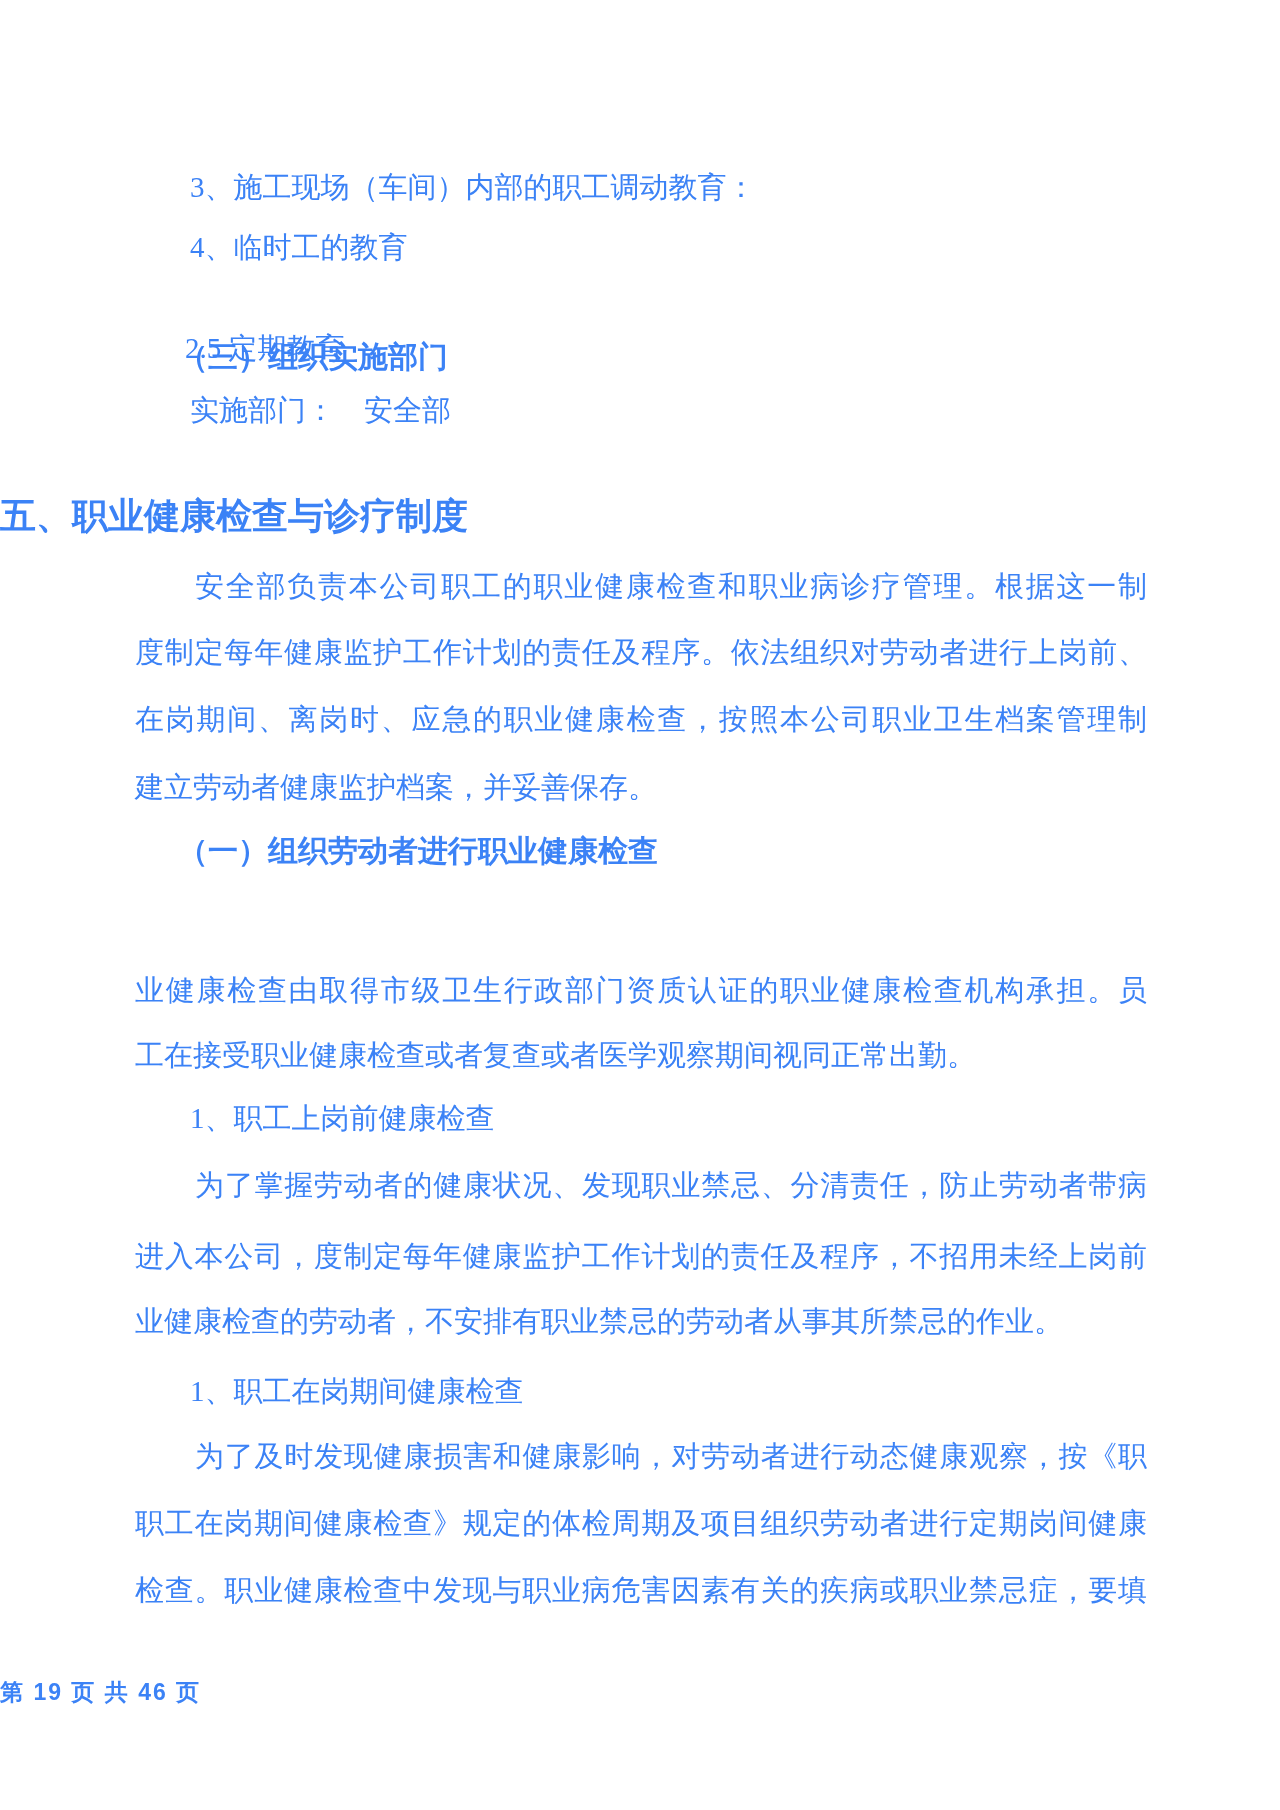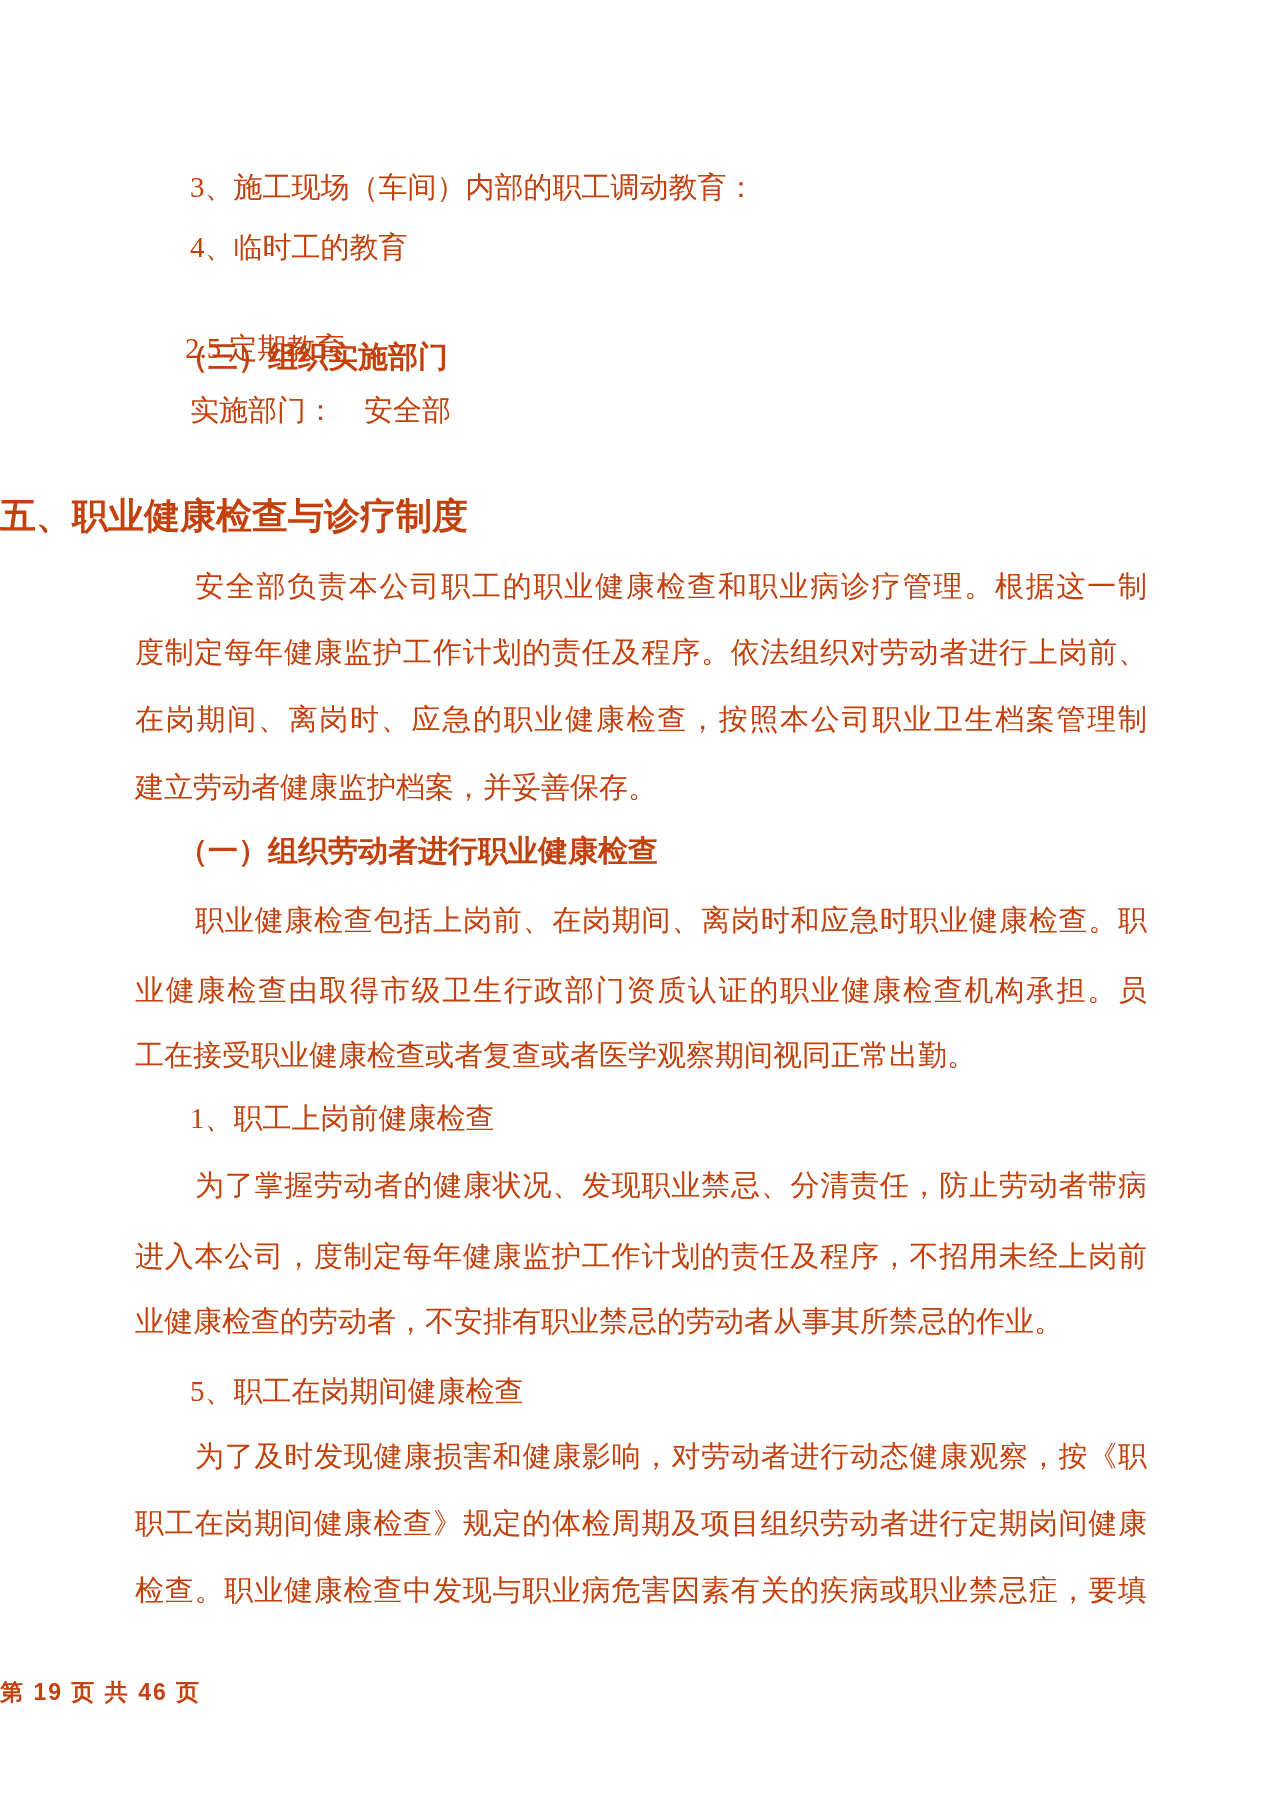--- a/index.html
+++ b/index.html
@@ -14,21 +14,21 @@
     background: #ffffff;
     color: #0e0e0e;
     font-family: "Liberation Serif", "DejaVu Serif", serif;
     overflow: hidden;
   }
   .line {
     position: absolute;
     font-size: 29px;
     line-height: 40px;
     height: 40px;
-    color: #c2410c;
+    color: #3b82f6;
     white-space: nowrap;
   }
   
   .cont  { left: 135px; width: 1012px; }
   
   .ind   { left: 195px; width: 952px; }
   
   .lst   { left: 190px; }
   .lst25 { left: 185px; margin-top: 39px; }
   
@@ -82,31 +82,30 @@
 
   <div class="line chapter" style="top:494px">五、职业健康检查与诊疗制度</div>
 
   <div class="line ind fill" style="top:566px">安全部负责本公司职工的职业健康检查和职业病诊疗管理。根据这一制</div>
   <div class="line cont fill" style="top:632px">度制定每年健康监护工作计划的责任及程序。依法组织对劳动者进行上岗前、</div>
   <div class="line cont fill" style="top:699px">在岗期间、离岗时、应急的职业健康检查，按照本公司职业卫生档案管理制度，</div>
   <div class="line cont" style="top:767px">建立劳动者健康监护档案，并妥善保存。</div>
 
   <div class="line h3" style="top:831px">（一）组织劳动者进行职业健康检查</div>
 
-  <div class="line ind fill" style="top:900px">职业健康检查包括上岗前、在岗期间、离岗时和应急时职业健康检查。职</div>
   <div class="line cont fill" style="top:970px">业健康检查由取得市级卫生行政部门资质认证的职业健康检查机构承担。员</div>
   <div class="line cont" style="top:1035px">工在接受职业健康检查或者复查或者医学观察期间视同正常出勤。</div>
 
   <div class="line lst" style="top:1098px">1、职工上岗前健康检查</div>
 
   <div class="line ind fill" style="top:1165px">为了掌握劳动者的健康状况、发现职业禁忌、分清责任，防止劳动者带病</div>
   <div class="line cont fill" style="top:1236px">进入本公司，度制定每年健康监护工作计划的责任及程序，不招用未经上岗前职</div>
   <div class="line cont" style="top:1301px">业健康检查的劳动者，不安排有职业禁忌的劳动者从事其所禁忌的作业。</div>
 
-  <div class="line lst" style="top:1371px">5、职工在岗期间健康检查</div>
+  <div class="line lst" style="top:1371px">1、职工在岗期间健康检查</div>
 
   <div class="line ind fill" style="top:1436px">为了及时发现健康损害和健康影响，对劳动者进行动态健康观察，按《职</div>
   <div class="line cont fill" style="top:1503px">职工在岗期间健康检查》规定的体检周期及项目组织劳动者进行定期岗间健康</div>
   <div class="line cont fill" style="top:1570px">检查。职业健康检查中发现与职业病危害因素有关的疾病或职业禁忌症，要填</div>
 
   <div class="line footer" style="top:1677px">第 19 页 共 46 页</div>
 
 </div>
 
 </body></html>

